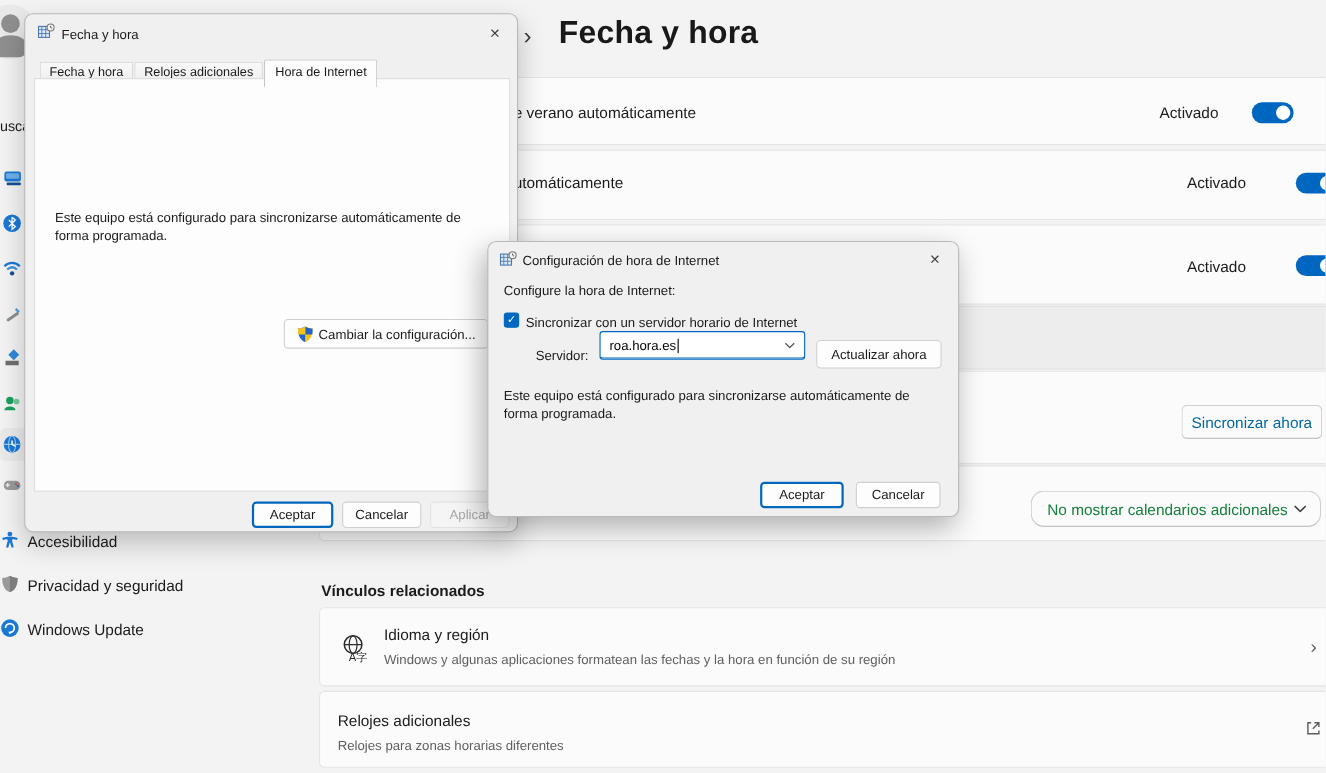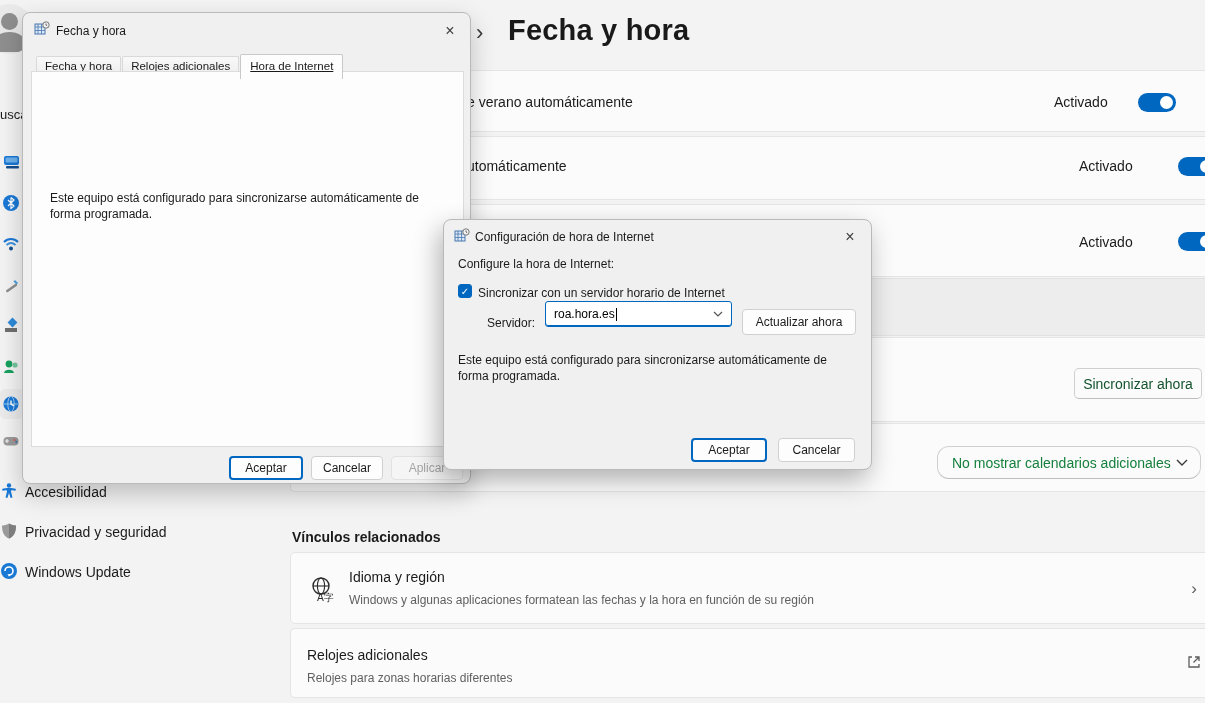--- a/index.html
+++ b/index.html
@@ -22,21 +22,21 @@
   .row-status { position:absolute; font-size:14px; color:#1b1b1b; }
 
   .toggle { position:absolute; width:38px; height:19px; border-radius:10px; background:#0067c0; cursor:pointer; }
   .toggle .knob { position:absolute; right:3px; top:3px; width:13px; height:13px; border-radius:50%; background:#ffffff; }
 
   .gray-row { position:absolute; left:290px; width:930px; background:#ededed; border:1px solid #e2e2e2; border-radius:5px; }
 
   .win-btn {
     position:absolute; display:flex; align-items:center; justify-content:center;
     background:#fbfbfb; border:1px solid #d0d0d0; border-bottom-color:#bdbdbd;
-    border-radius:5px; font-size:14px; color:#14532d; cursor:pointer;
+    border-radius:5px; font-size:14px; color:#0369a1; cursor:pointer;
   }
   .select-box {
     position:absolute; display:flex; align-items:center; justify-content:space-between;
     background:#fbfbfb; border:1px solid #d0d0d0; border-bottom-color:#bdbdbd;
     border-radius:12px; font-size:14px; color:#15803d; padding:0 12px 0 14px; cursor:pointer;
   }
   .section-heading { font-size:14px; font-weight:700; color:#1b1b1b; }
   .link-title { position:absolute; font-size:14px; color:#1b1b1b; }
   .link-sub { position:absolute; font-size:12px; color:#606060; }
   .chev-right { position:absolute; font-size:17px; color:#5d5d5d; }
@@ -62,21 +62,21 @@
   .dlg-ico { position:absolute; width:16px; height:16px; }
 
   .tabs { position:absolute; left:13px; top:38px; display:flex; align-items:flex-end; }
   .tab {
     font-size:11.5px; color:#1a1a1a; background:linear-gradient(#f9f9f9,#ededed);
     border:1px solid #d9d9d9; border-bottom:none; padding:3px 8px 4px; margin-right:1px; cursor:pointer;
     border-radius:2px 2px 0 0;
   }
   .tab.active {
     background:#fdfdfd; position:relative; top:3px; padding:5px 9px 7px;
-    border:1px solid #c8c8c8; border-bottom:none; z-index:3;text-decoration:underline;
+    border:1px solid #c8c8c8; border-bottom:none; z-index:3;
   }
   .tab-panel {
     position:absolute; left:8px; top:58px; width:433px; height:376px;
     background:#fdfdfd; border:1px solid #dcdcdc;
   }
   .dlg-text { position:absolute; font-size:12px; color:#1a1a1a; line-height:1.35; }
 
   .btn32 {
     position:absolute; display:flex; align-items:center; justify-content:center; gap:5px;
     background:#fdfdfd; border:1px solid #d0d0d0; border-radius:4px; font-size:12px; color:#1a1a1a; cursor:pointer;
@@ -244,20 +244,29 @@
   <div class="dlg-close" style="right:8px; top:7px;">×</div>
 
   <div class="tabs">
     <div class="tab">Fecha y hora</div>
     <div class="tab">Relojes adicionales</div>
     <div class="tab active">Hora de Internet</div>
   </div>
 
   <div class="tab-panel">
     <p class="dlg-text" style="left:18px; top:118px; width:398px;">Este equipo está configurado para sincronizarse automáticamente de forma programada.</p>
+    <button class="btn32" style="left:226px; top:218px; width:186px; height:27px;">
+      <svg width="15" height="16" viewBox="0 0 15 16">
+        <path d="M7.5 .8 C9.7 2.2,12 2.7,14.2 2.7 C14.2 8.6,12.4 13,7.5 15.2 Z" fill="#f6c21c"></path>
+        <path d="M7.5 .8 C5.3 2.2,3 2.7,.8 2.7 C.8 8.6,2.6 13,7.5 15.2 Z" fill="#2264c6"></path>
+        <path d="M7.5 .8 C9.7 2.2,12 2.7,14.2 2.7 L14 8 H7.5 Z" fill="#2264c6"></path>
+        <path d="M7.5 .8 C5.3 2.2,3 2.7,.8 2.7 L1 8 H7.5 Z" fill="#f6c21c"></path>
+      </svg>
+      <span>Cambiar la configuración...</span>
+    </button>
   </div>
 
   <button class="btn32 default" style="left:206px; top:443px; width:74px; height:24px;">Aceptar</button>
   <button class="btn32" style="left:288px; top:443px; width:72px; height:24px;">Cancelar</button>
   <button class="btn32 disabled" style="left:368px; top:443px; width:72px; height:24px;">Aplicar</button>
 </div>
 
 <div class="dlg dlg2">
   <svg class="dlg-ico" style="left:10px; top:8px;" viewBox="0 0 16 16">
     <rect x="1" y="3" width="10" height="10" fill="#dce8f6" stroke="#4a78b0"></rect>

